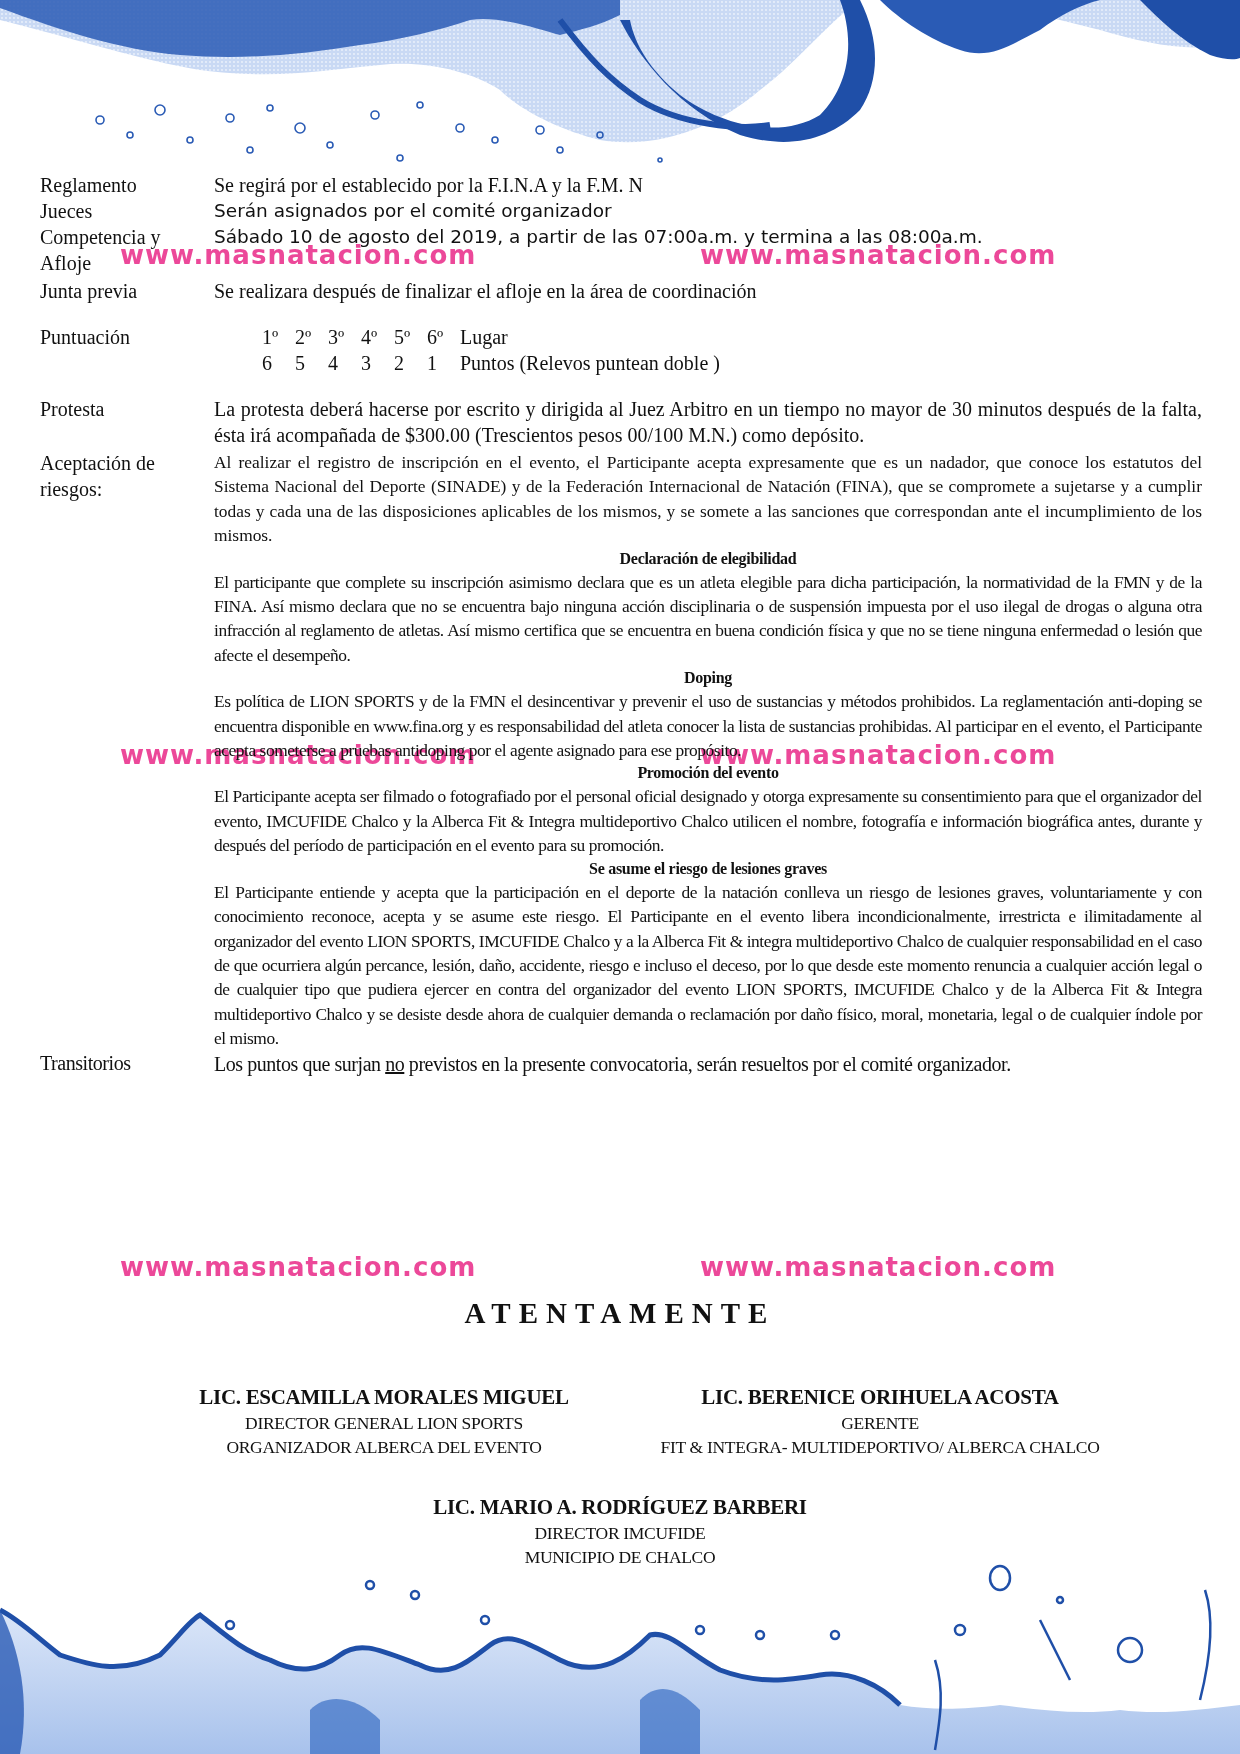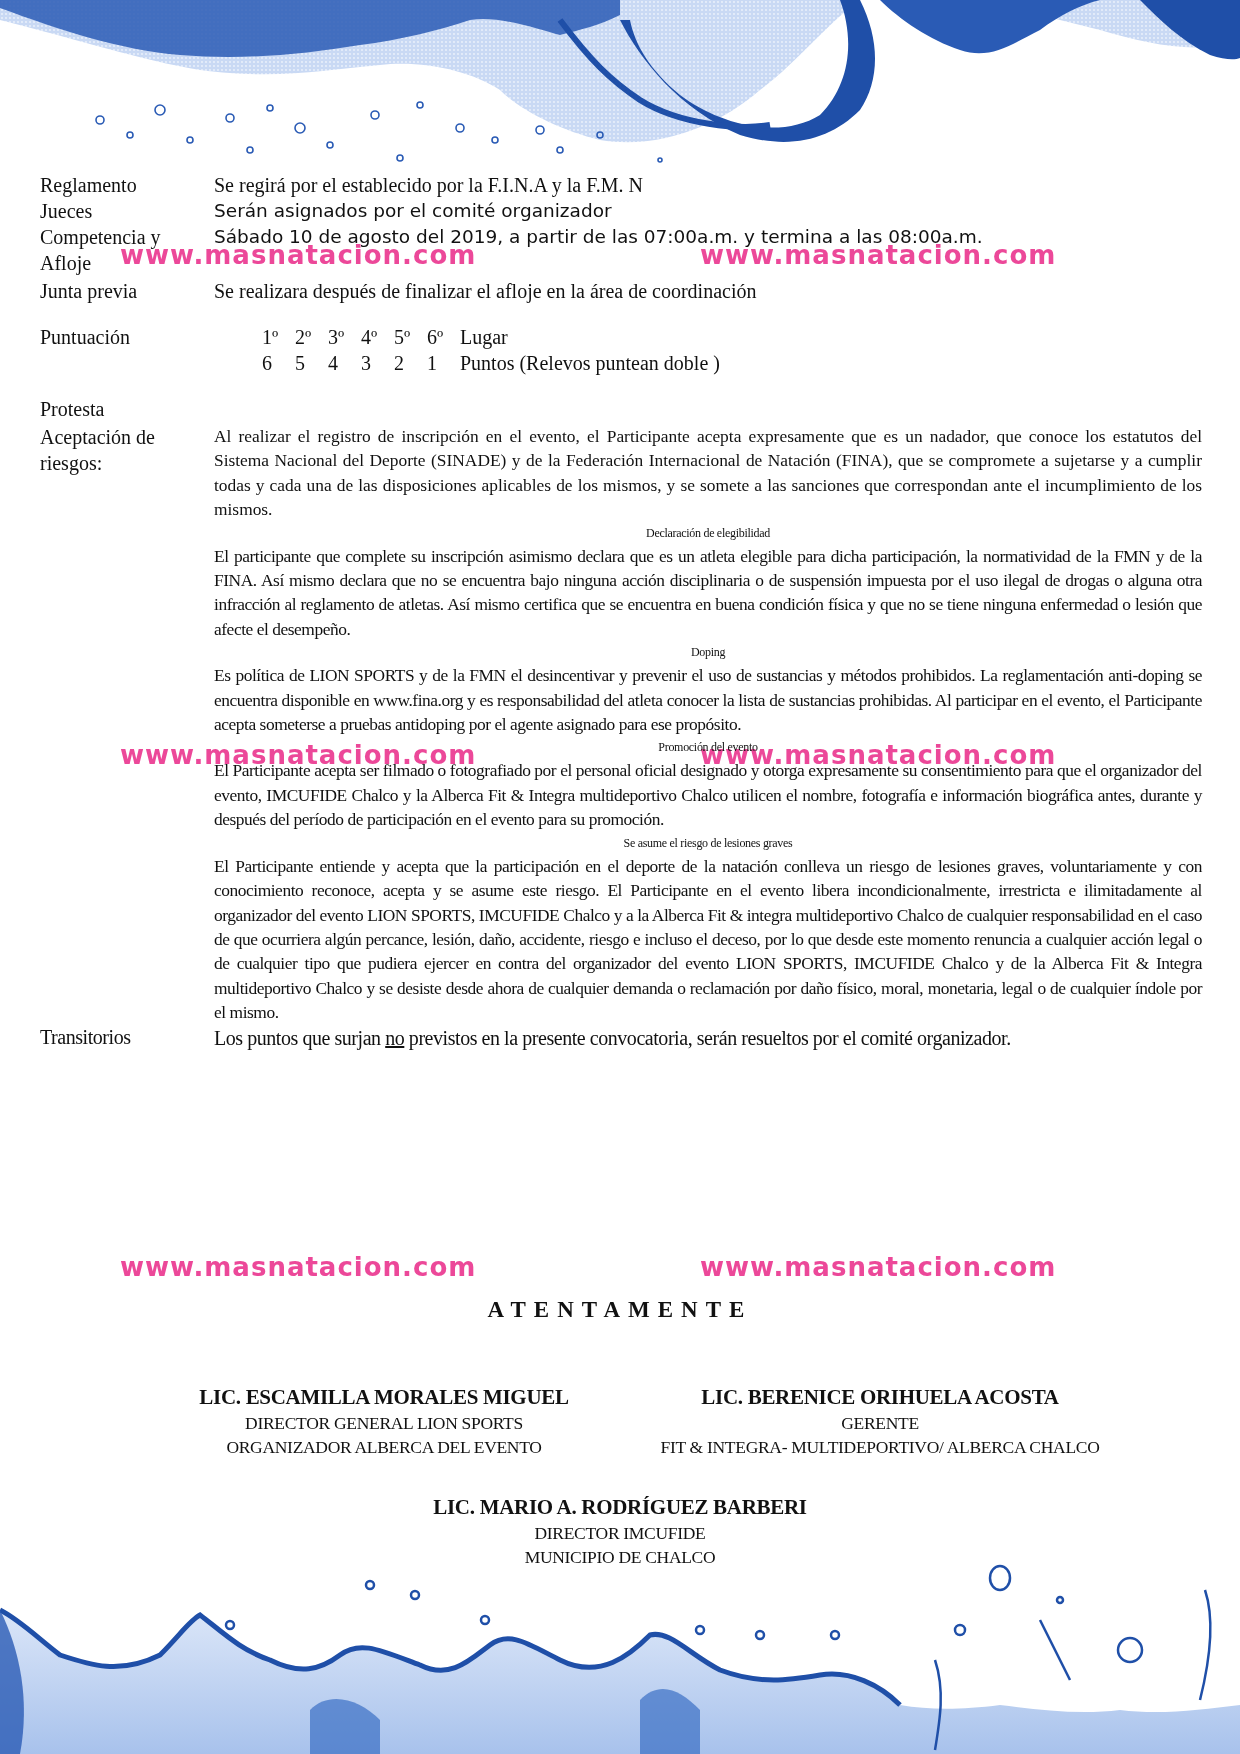--- a/index.html
+++ b/index.html
@@ -18,24 +18,24 @@
   .row { display: flex; font-size: 20px; line-height: 26px; }
   .row .label { width: 174px; flex: 0 0 174px; }
   .row .value { flex: 1; }
   .sans { font-family: "DejaVu Sans", "Liberation Sans", sans-serif; font-size: 18.5px; }
   .just { text-align: justify; }
   .gap { height: 20px; }
   .score { display: grid; grid-template-columns: repeat(6, 33px) auto; }
   .score span { white-space: nowrap; margin-left: 48px; }
   .block { font-size: 17.4px; line-height: 24.4px; text-align: justify; }
   .cond { font-family: "Liberation Serif", serif; font-size: 17.4px; line-height: 24.4px; letter-spacing: -0.45px; }
-  .subhead { text-align: center; font-weight: normal; font-size: 12px; line-height: 22px; letter-spacing: -0.3px; }
+  .subhead { text-align: center; font-weight: bold; font-size: 16px; line-height: 22px; letter-spacing: -0.3px; }
   .atentamente {
     position: absolute; top: 1297px; left: 0; width: 1240px; text-align: center;
-    font-weight: bold; font-size: 23px; letter-spacing: 8px;
+    font-weight: bold; font-size: 29px; letter-spacing: 8px;
   }
   .sig { position: absolute; text-align: center; }
   .sig .name { font-weight: bold; font-size: 21px; line-height: 28px; letter-spacing: -0.3px; }
   .sig .role { font-size: 17.5px; line-height: 24px; letter-spacing: -0.3px; }
   u { text-decoration: underline; }
 </style>
 </head>
 <body>
 
 <svg class="wave-top" viewBox="0 0 1240 170" preserveAspectRatio="none">
@@ -157,20 +157,21 @@
         <span>1</span>
         <span>Puntos (Relevos puntean doble )</span>
       </div>
     </div>
   </div>
 
   <div class="gap"></div>
 
   <div class="row">
     <div class="label">Protesta</div>
+    <div class="value just">La protesta deberá hacerse por escrito y dirigida al Juez Arbitro en un tiempo no mayor de 30 minutos después de la falta, ésta irá acompañada de $300.00 (Trescientos pesos 00/100 M.N.) como depósito.</div>
   </div>
 
   <div class="row" style="margin-top:2px;">
     <div class="label" style="width:150px;flex-basis:174px;">Aceptación de riesgos:</div>
     <div class="value">
       <div class="block">Al realizar el registro de inscripción en el evento, el Participante acepta expresamente que es un nadador, que conoce los estatutos del Sistema Nacional del Deporte (SINADE) y de la Federación Internacional de Natación (FINA), que se compromete a sujetarse y a cumplir todas y cada una de las disposiciones aplicables de los mismos, y se somete a las sanciones que correspondan ante el incumplimiento de los mismos.</div>
 
       <div class="subhead">Declaración de elegibilidad</div>
       <div class="block cond">El participante que complete su inscripción asimismo declara que  es un atleta elegible para dicha participación, la normatividad de la FMN y de la FINA. Así mismo declara que no se encuentra bajo ninguna acción disciplinaria o de suspensión impuesta por el uso ilegal de drogas o alguna otra infracción al reglamento de atletas. Así mismo certifica que se encuentra en buena condición física y que no se tiene ninguna enfermedad o lesión que afecte el desempeño.</div>
 

